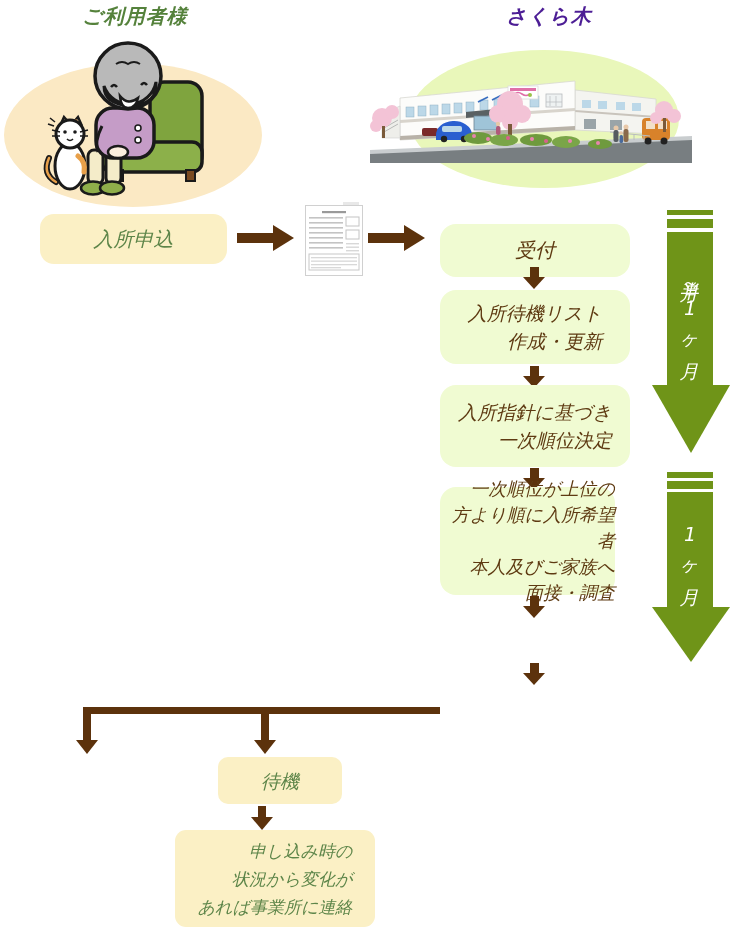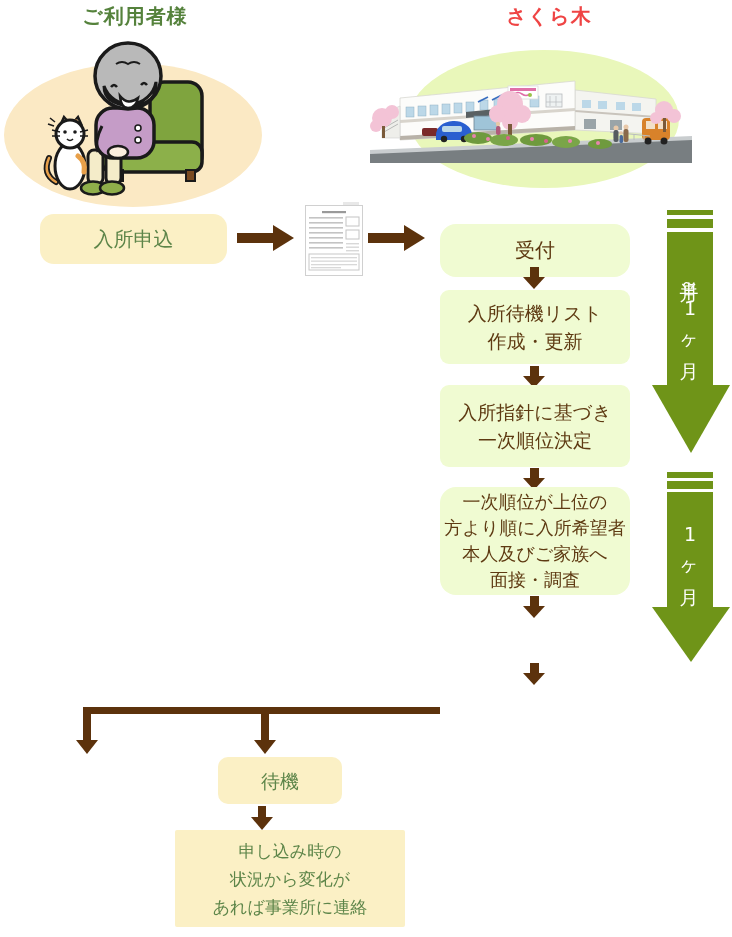--- a/index.html
+++ b/index.html
@@ -1,36 +1,36 @@
 <!DOCTYPE html>
 <html><head>
 <meta charset="utf-8">
 <style>
   html,body { margin:0; padding:0; background:#ffffff; }
   body { font-family:"DejaVu Sans", sans-serif; }
-  .stage { position:relative; width:732px; height:937px; background:#ffffff; overflow:hidden; }
+  .stage { position:relative; width:732px; height:937px; background:#ffffff; overflow:hidden;font-style:italic; }
 
   .heading { position:absolute; font-size:20px; font-weight:bold; text-align:center; letter-spacing:1px; }
   .heading.green { color:#55823c; }
-  .heading.brown { color:#ef4444; }
+  .heading.brown { color:#4c1d95; }
 
   .ellipse { position:absolute; border-radius:50%; }
   .ellipse.left  { left:4px;  top:63px; width:258px; height:144px; background:#fbe9c4; }
   .ellipse.right { left:409px; top:50px; width:270px; height:138px; background:#e9f7ba; }
 
   .illus { position:absolute; }
 
   .box { position:absolute; display:flex; align-items:center; justify-content:center;
-         text-align:center; box-sizing:border-box; }
+         text-align:right; box-sizing:border-box; }
   .box .lbl { white-space:pre-line; }
   .cream { background:#fbf0c5; border-radius:14px; color:#5d8549; }
   .pgreen { background:#f0fbd2; border-radius:16px; color:#5e3a12; }
 
   .f20 { font-size:20px; }
-  .f19 { font-size:19px; line-height:28px;border-radius:9px; }
+  .f19 { font-size:19px; line-height:28px; }
   .f18 { font-size:18px; line-height:26px; }
   .f17 { font-size:17px; line-height:28px; }
 
   
   .harrow { position:absolute; width:57px; height:26px; }
   .harrow .shaft { position:absolute; left:0; top:8px; width:36px; height:10px; background:#5c320c; }
   .harrow .head  { position:absolute; left:36px; top:0; width:0; height:0;
                    border-top:13px solid transparent; border-bottom:13px solid transparent;
                    border-left:21px solid #5c320c; }
 
@@ -274,21 +274,21 @@
   <div class="box pgreen f19" style="left:440px; top:385px; width:190px; height:82px;">
     <span class="lbl">入所指針に基づき
 一次順位決定</span>
   </div>
 
   <div class="varrow small" style="left:523px; top:468px;">
     <div class="shaft"></div>
       <div class="head"></div>
   </div>
 
-  <div class="box pgreen f18" style="left:440px; top:487px; width:190px; height:108px;">
+  <div class="box pgreen f18" style="left:440px; top:487px; width:175px; height:108px;">
     <span class="lbl">一次順位が上位の
 方より順に入所希望者
 本人及びご家族へ
 面接・調査</span>
   </div>
 
   <div class="varrow small" style="left:523px; top:596px;">
     <div class="shaft"></div>
       <div class="head"></div>
   </div>
@@ -330,19 +330,19 @@
 
   <div class="box cream f19" style="left:218px; top:757px; width:124px; height:47px; border-radius:10px;">
     <span class="lbl">待機</span>
   </div>
 
   <div class="varrow mid" style="left:251px; top:806px;">
     <div class="shaft"></div>
       <div class="head"></div>
   </div>
 
-  <div class="box cream f17" style="left:175px; top:830px; width:230px; height:97px; border-radius:2px;">
+  <div class="box cream f17" style="left:175px; top:830px; width:200px; height:97px; border-radius:11px;">
     <span class="lbl">申し込み時の
 状況から変化が
 あれば事業所に連絡</span>
   </div>
 
 </div>
 
 </body></html>

